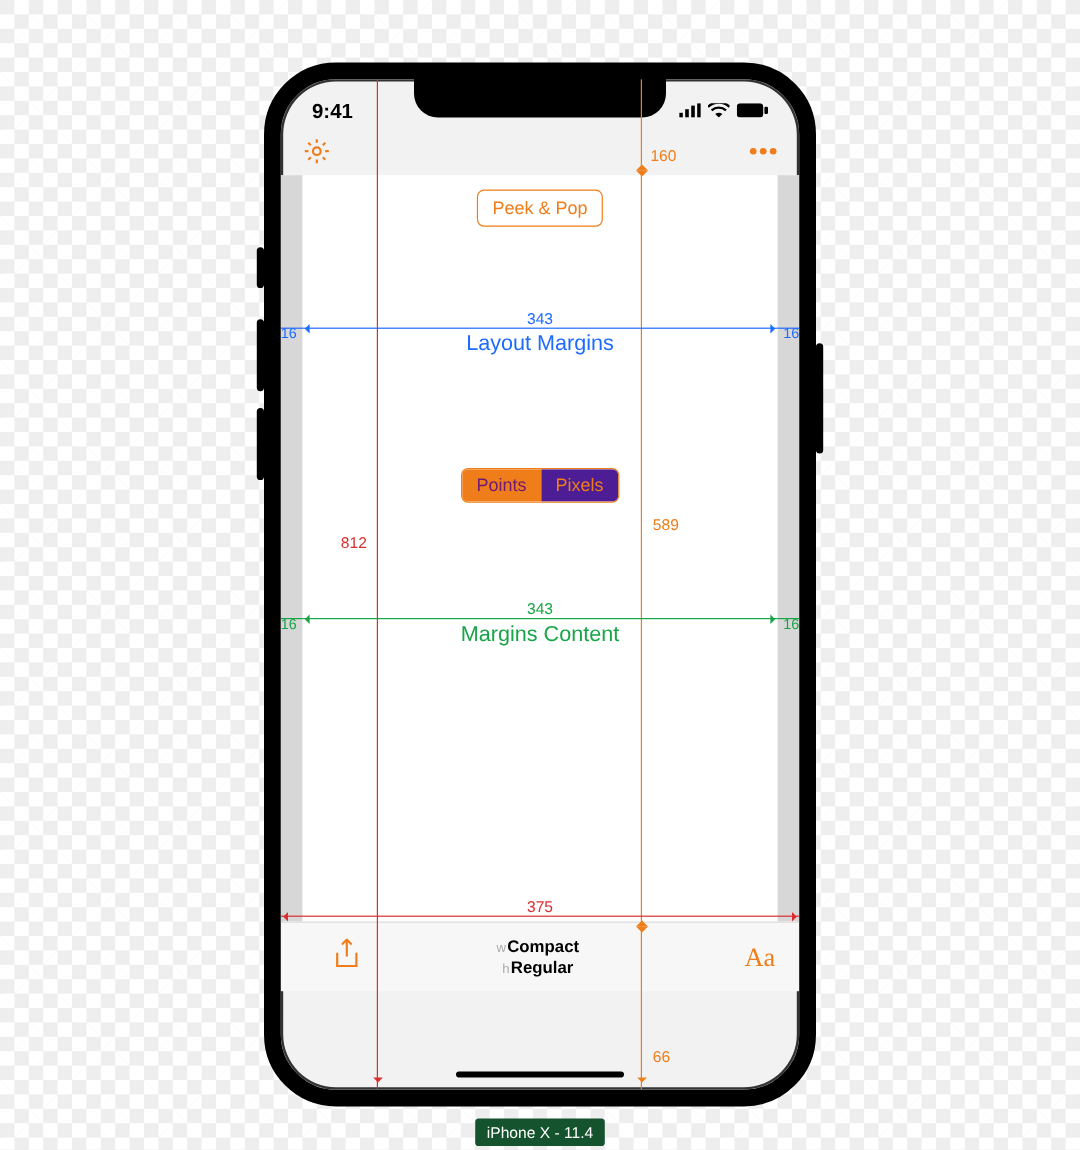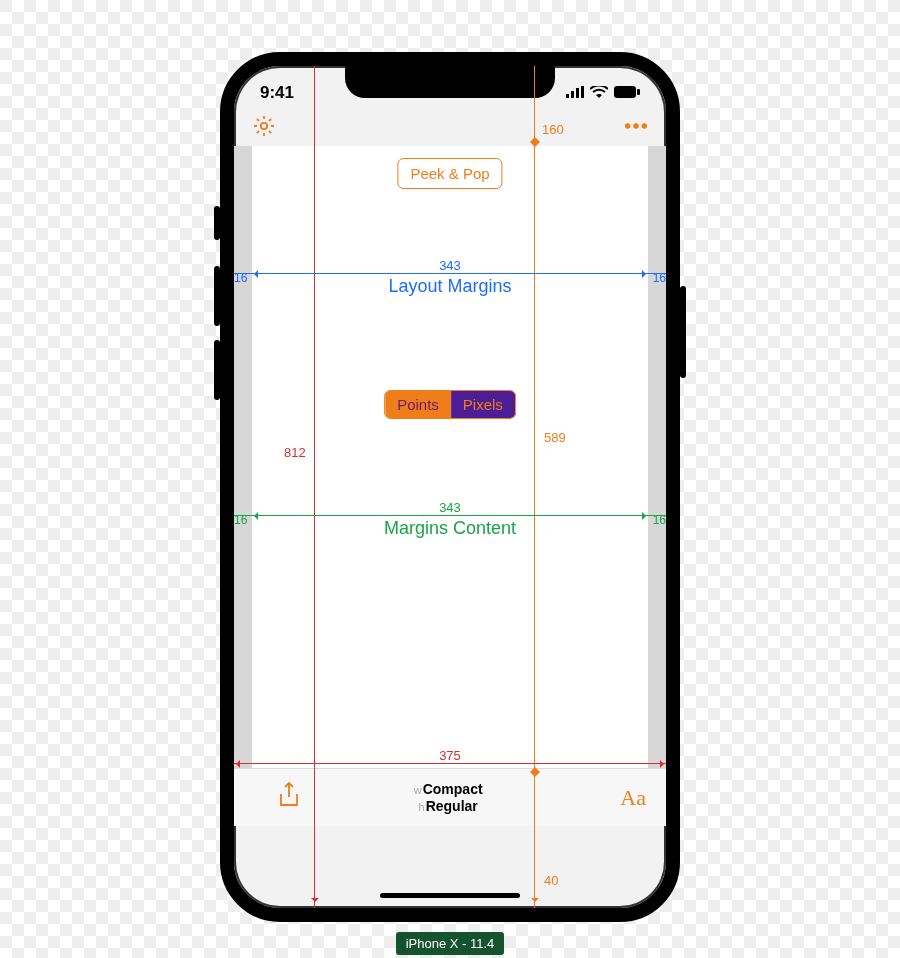--- a/index.html
+++ b/index.html
@@ -150,21 +150,21 @@
   <div class="sidebtn sb3"></div>
   <div class="sidebtn sb4"></div>
 
   <div class="screen">
 
     <div class="redV"></div>
     <div class="orgV"></div>
     <span class="dimLbl d-org lbl-140">160</span>
     <span class="dimLbl d-red lbl-812">812</span>
     <span class="dimLbl d-org lbl-589">589</span>
-    <span class="dimLbl d-org lbl-83">40</span>
+    <span class="dimLbl d-org lbl-83">66</span>
 
     <div class="status">
       <span>9:41</span>
       <span class="right">
         <span>
           <svg width="18" height="12" viewBox="0 0 18 12">
               <rect x="0" y="8" width="3" height="4" fill="#000"></rect>
               <rect x="5" y="5" width="3" height="7" fill="#000"></rect>
               <rect x="10" y="2" width="3" height="10" fill="#000"></rect>
               <rect x="15" y="0" width="3" height="12" fill="#000"></rect>

